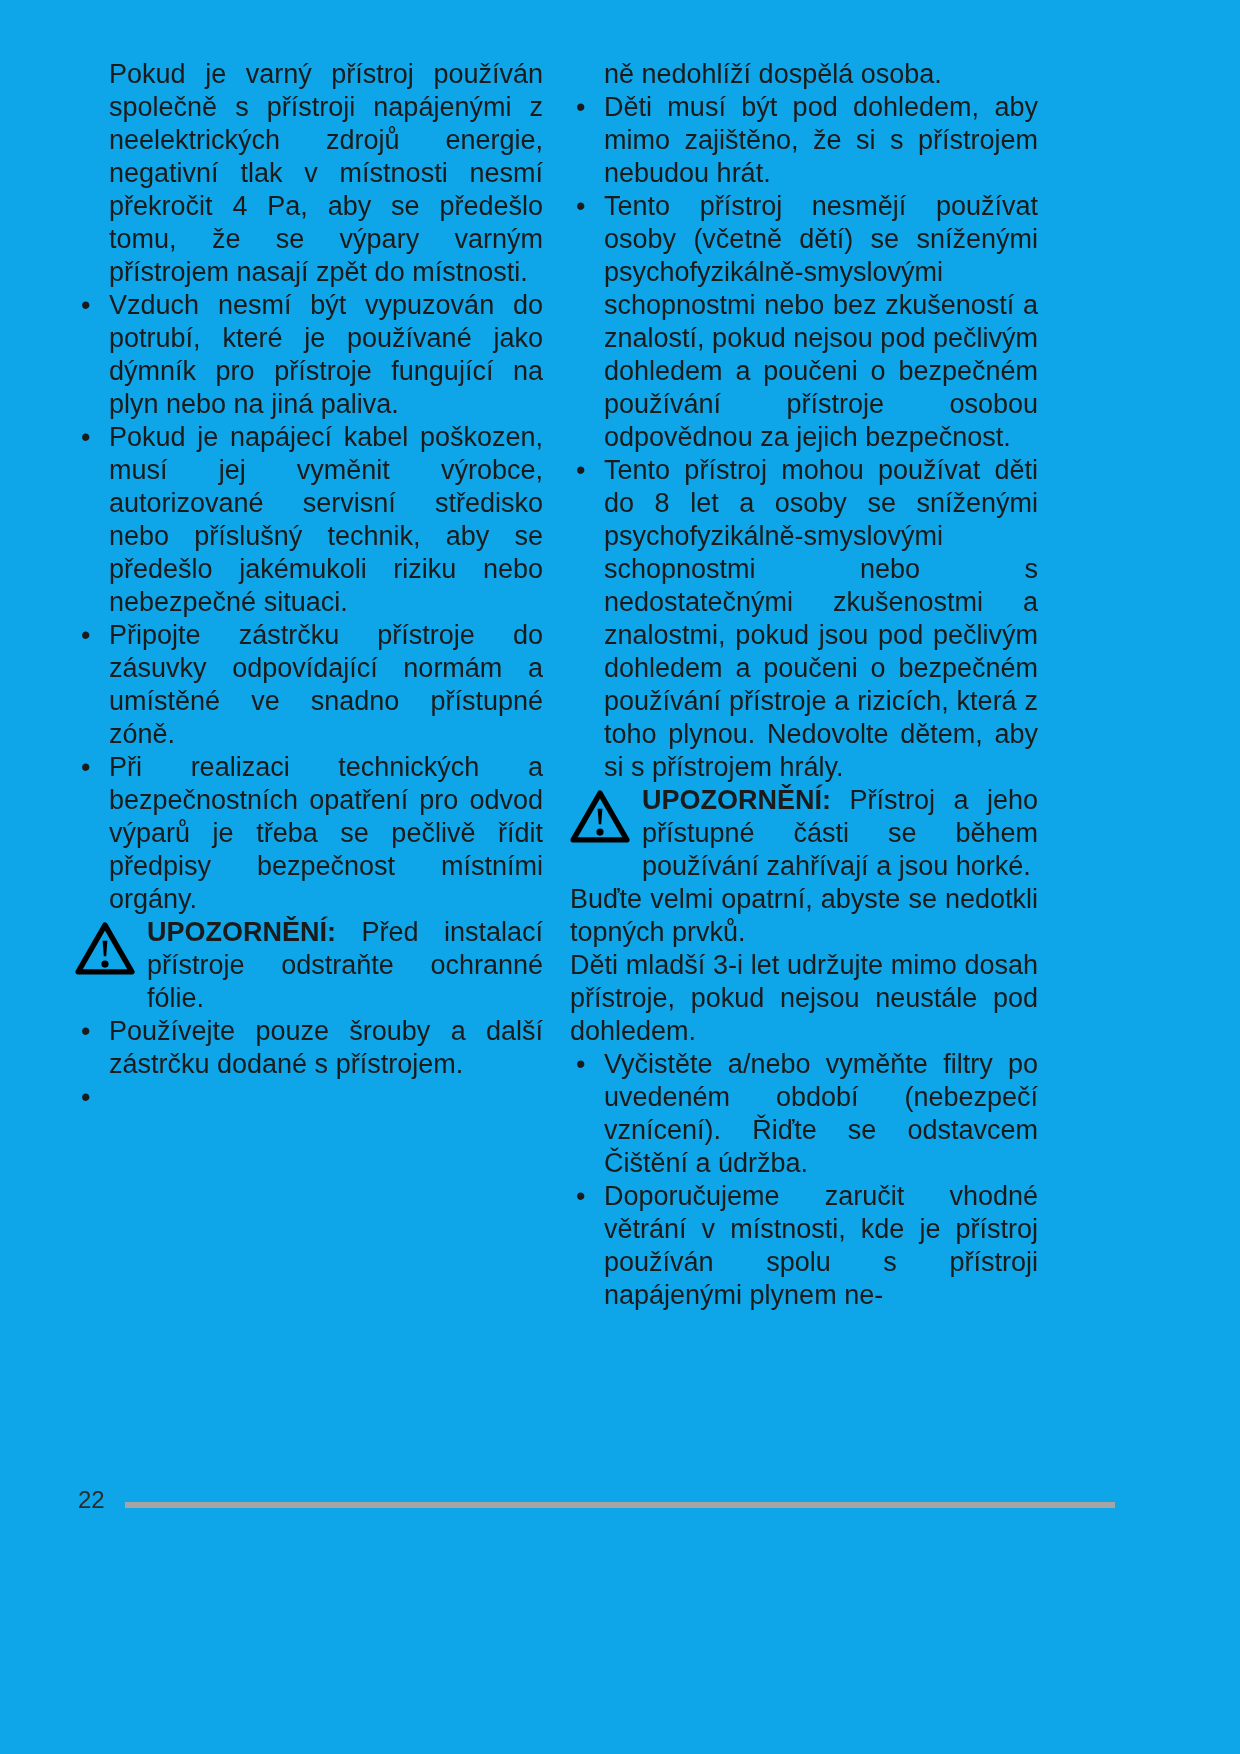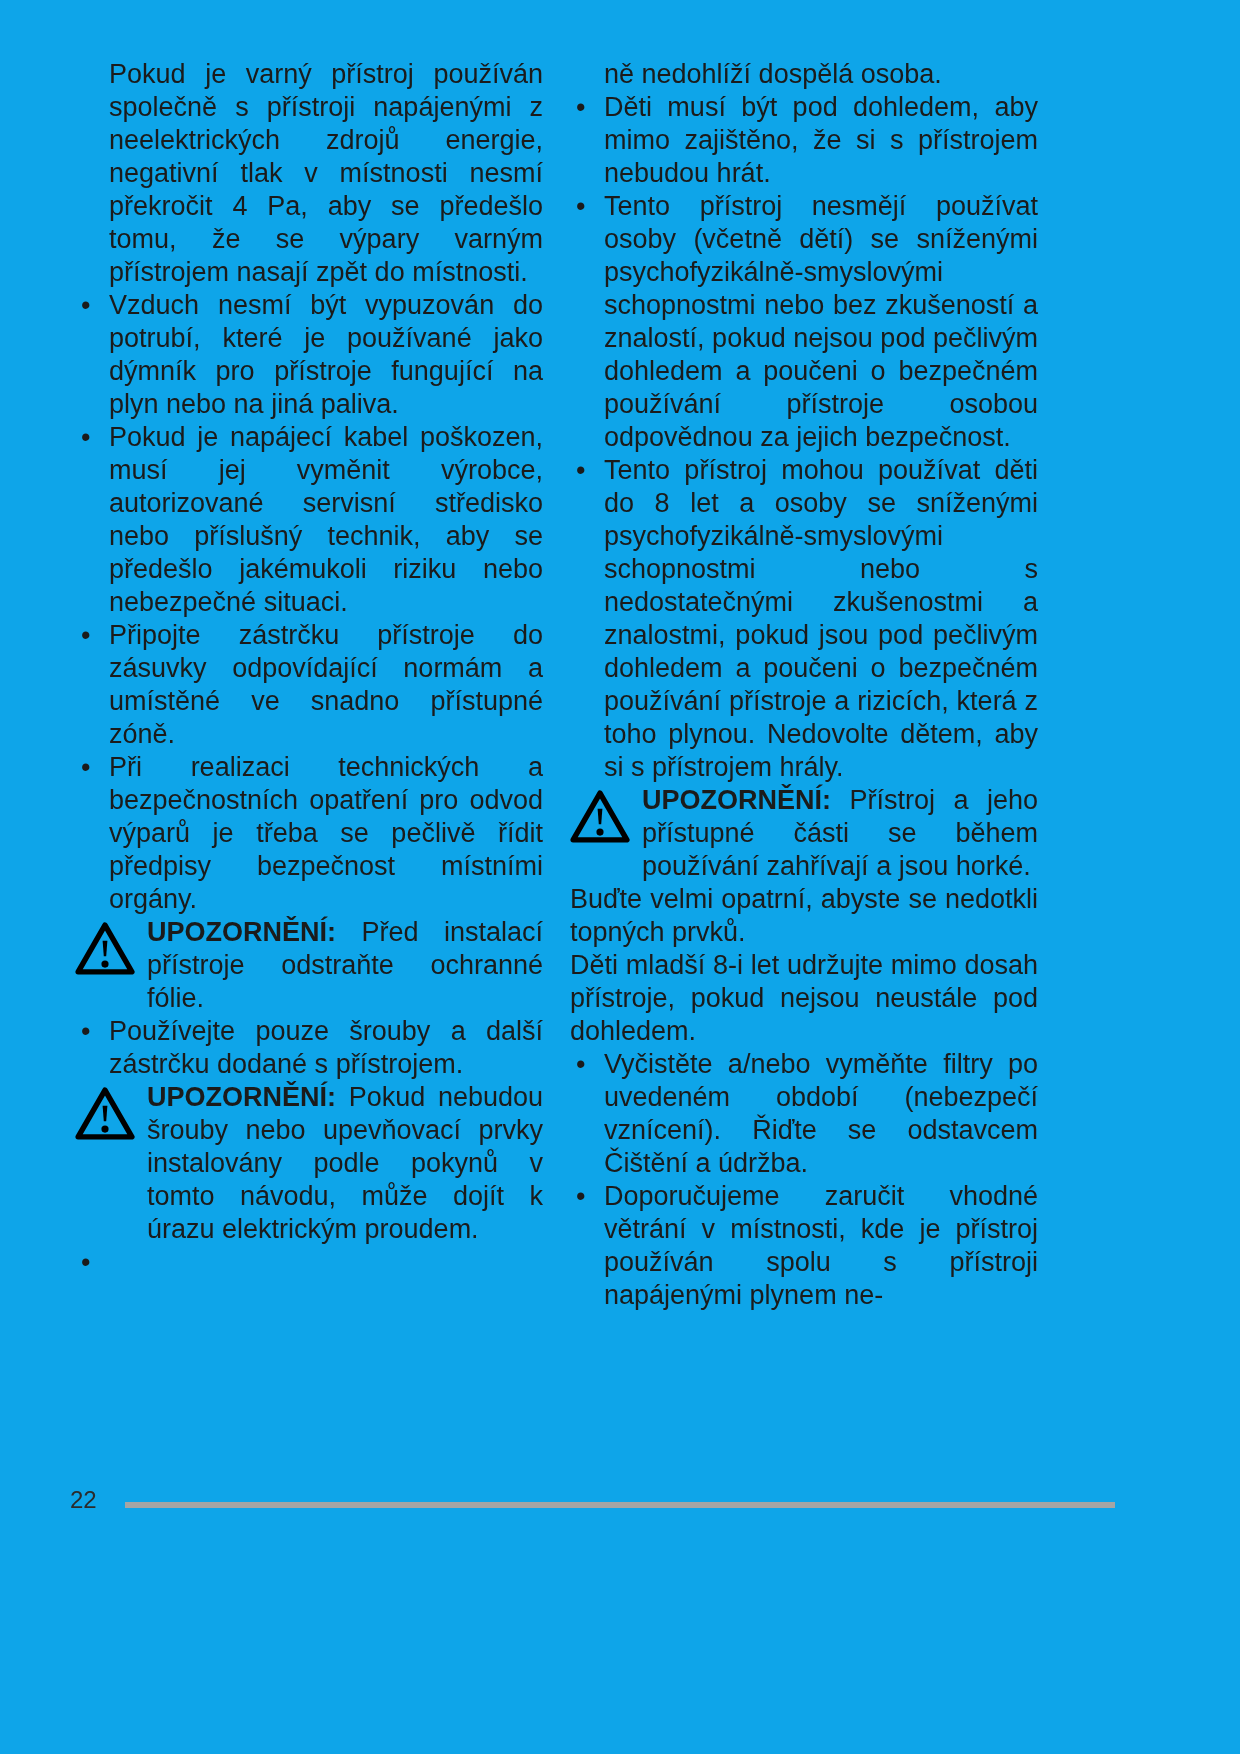--- a/index.html
+++ b/index.html
@@ -53,21 +53,21 @@
   .warning-text b { font-weight: bold; }
   .footer {
     position: absolute;
     left: 0;
     top: 1484px;
     width: 1240px;
     height: 40px;
   }
   .page-number {
     position: absolute;
-    left: 70px;
+    left: 78px;
     top: 2px;
     font-size: 24px;
     color: #2b2b2b;
   }
   .footer-rule {
     position: absolute;
     left: 125px;
     top: 18px;
     width: 990px;
     height: 6px;
@@ -86,43 +86,36 @@
         <div class="block bullet-item"><span class="bullet-marker">•</span><span class="bullet-text">Připojte zástrčku přístroje do zásuvky odpovídající normám a umístěné ve snadno přístupné zóně.</span></div>
         <div class="block bullet-item"><span class="bullet-marker">•</span><span class="bullet-text">Při realizaci technických a bezpečnostních opatření pro odvod výparů je třeba se pečlivě řídit předpisy bezpečnost místními orgány.</span></div>
         <div class="block warning"><span class="warning-icon">
             <svg viewBox="0 0 100 92" xmlns="http://www.w3.org/2000/svg">
               <path d="M50 7 L95 85 L5 85 Z" fill="none" stroke="#000" stroke-width="9" stroke-linejoin="round"></path>
               <path d="M46 33 h8 l-2 26 h-4 Z" fill="#000"></path>
               <circle cx="50" cy="72" r="6" fill="#000"></circle>
             </svg>
           </span><span class="warning-text"><b>UPOZORNĚNÍ:</b> <span>Před instalací přístroje odstraňte ochranné fólie.</span></span></div>
         <div class="block bullet-item"><span class="bullet-marker">•</span><span class="bullet-text">Používejte pouze šrouby a další zástrčku dodané s přístrojem.</span></div>
-        <div class="block warning"><span class="warning-icon">
-            <svg viewBox="0 0 100 92" xmlns="http://www.w3.org/2000/svg">
-              <path d="M50 7 L95 85 L5 85 Z" fill="none" stroke="#000" stroke-width="9" stroke-linejoin="round"></path>
-              <path d="M46 33 h8 l-2 26 h-4 Z" fill="#000"></path>
-              <circle cx="50" cy="72" r="6" fill="#000"></circle>
-            </svg>
-          </span><span class="warning-text"><b>UPOZORNĚNÍ:</b> <span>Pokud nebudou šrouby nebo upevňovací prvky instalovány podle pokynů v tomto návodu, může dojít k úrazu elektrickým proudem.</span></span></div>
         <div class="block bullet-item"><span class="bullet-marker">•</span></div>
       </div>
     <div class="column">
         <p class="block cont">ně nedohlíží dospělá osoba.</p>
         <div class="block bullet-item"><span class="bullet-marker">•</span><span class="bullet-text">Děti musí být pod dohledem, aby mimo zajištěno, že si s přístrojem nebudou hrát.</span></div>
         <div class="block bullet-item"><span class="bullet-marker">•</span><span class="bullet-text">Tento přístroj nesmějí používat osoby (včetně dětí) se sníženými psychofyzikálně-smyslovými schopnostmi nebo bez zkušeností a znalostí, pokud nejsou pod pečlivým dohledem a poučeni o bezpečném používání přístroje osobou odpovědnou za jejich bezpečnost.</span></div>
         <div class="block bullet-item"><span class="bullet-marker">•</span><span class="bullet-text">Tento přístroj mohou používat děti do 8 let a osoby se sníženými psychofyzikálně-smyslovými schopnostmi nebo s nedostatečnými zkušenostmi a znalostmi, pokud jsou pod pečlivým dohledem a poučeni o bezpečném používání přístroje a rizicích, která z toho plynou. Nedovolte dětem, aby si s přístrojem hrály.</span></div>
         <div class="block warning"><span class="warning-icon">
             <svg viewBox="0 0 100 92" xmlns="http://www.w3.org/2000/svg">
               <path d="M50 7 L95 85 L5 85 Z" fill="none" stroke="#000" stroke-width="9" stroke-linejoin="round"></path>
               <path d="M46 33 h8 l-2 26 h-4 Z" fill="#000"></path>
               <circle cx="50" cy="72" r="6" fill="#000"></circle>
             </svg>
           </span><span class="warning-text"><b>UPOZORNĚNÍ:</b> <span>Přístroj a jeho přístupné části se během používání zahřívají a jsou horké.</span></span></div>
         <p class="block para">Buďte velmi opatrní, abyste se nedotkli topných prvků.</p>
-        <p class="block para">Děti mladší 8-i let udržujte mimo dosah přístroje, pokud nejsou neustále pod dohledem.</p>
+        <p class="block para">Děti mladší 3-i let udržujte mimo dosah přístroje, pokud nejsou neustále pod dohledem.</p>
         <div class="block bullet-item"><span class="bullet-marker">•</span><span class="bullet-text">Vyčistěte a/nebo vyměňte filtry po uvedeném období (nebezpečí vznícení). Řiďte se odstavcem Čištění a údržba.</span></div>
         <div class="block bullet-item"><span class="bullet-marker">•</span><span class="bullet-text">Doporučujeme zaručit vhodné větrání v místnosti, kde je přístroj používán spolu s přístroji napájenými plynem ne-</span></div>
       </div>
   </div>
   <div class="footer">
     <span class="page-number">22</span>
     <div class="footer-rule"></div>
   </div>
 </div>
 

